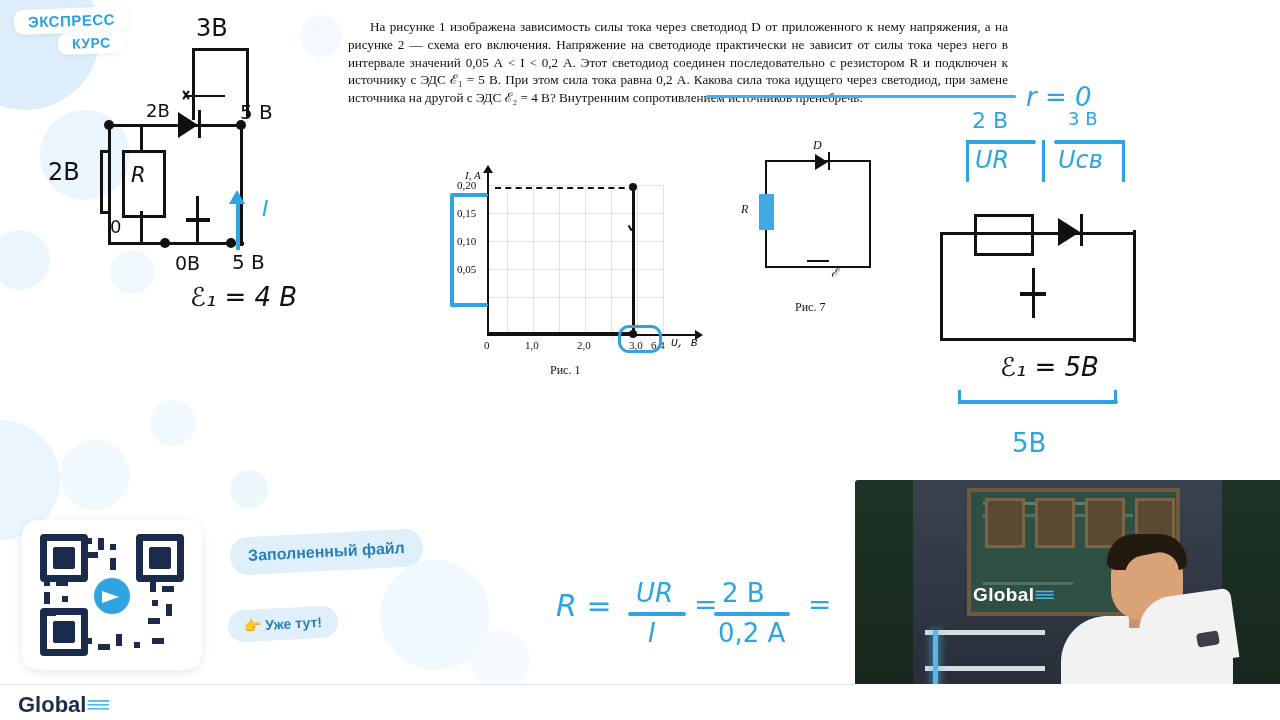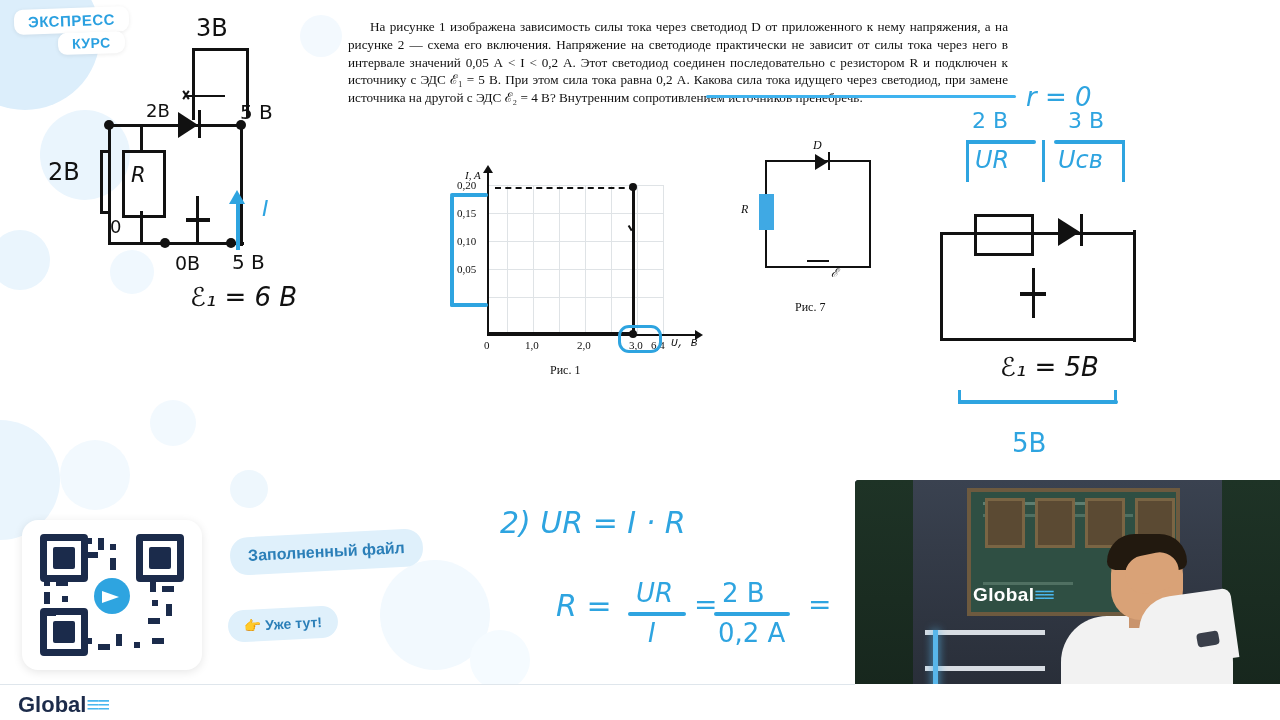--- a/index.html
+++ b/index.html
@@ -206,21 +206,21 @@
     <div style="position:absolute;left:160px;top:238px;width:10px;height:10px;border-radius:50%;background:#111;"></div>
     <div style="position:absolute;left:226px;top:238px;width:10px;height:10px;border-radius:50%;background:#111;"></div>
 
     <div class="hw" style="left:110px;top:216px;font-size:18px;">0</div>
     <div class="hw" style="left:175px;top:252px;font-size:19px;">0В</div>
     <div class="hw" style="left:232px;top:250px;font-size:20px;">5 В</div>
 
     <div class="ink" style="left:196px;top:196px;width:3px;height:46px;"></div>
     <div class="ink" style="left:186px;top:218px;width:24px;height:4px;"></div>
 
-    <div class="hw" style="left:190px;top:282px;font-size:26px;font-style:italic;">ℰ₁ = 6 В</div>
+    <div class="hw" style="left:190px;top:282px;font-size:26px;font-style:italic;">ℰ₁ = 4 В</div>
 
     <div class="ink blue" style="left:236px;top:196px;width:4px;height:54px;"></div>
     <div style="position:absolute;left:229px;top:190px;width:0;height:0;border-bottom:14px solid #2ea4e0;border-left:8px solid transparent;border-right:8px solid transparent;"></div>
     <div class="hw blue" style="left:262px;top:196px;font-size:22px;font-style:italic;">I</div>
   </div>
 
   <div class="fig1">
 
     <div class="grid" style="left:52px;top:18px;width:1px;height:150px;"></div>
     <div class="grid" style="left:78px;top:18px;width:1px;height:150px;"></div>
@@ -286,21 +286,21 @@
 
     <div class="w" style="left:42px;top:100px;width:22px;height:2.2px;"></div>
     <div class="w" style="left:48px;top:106px;width:11px;height:2.2px;"></div>
     <div style="position:absolute;left:66px;top:104px;font-size:12px;font-style:italic;color:#111;">ℰ</div>
 
     <div class="figcap" style="left:30px;top:140px;">Рис. 7</div>
   </div>
 
   <div>
     <div class="hw blue" style="left:972px;top:108px;font-size:22px;">2 В</div>
-    <div class="hw blue" style="left:1068px;top:108px;font-size:22px;">3 В</div>
+    <div class="hw blue" style="left:1068px;top:108px;font-size:18px;">3 В</div>
     <div class="ink blue" style="left:966px;top:140px;width:70px;height:4px;border-radius:2px;"></div>
     <div class="ink blue" style="left:1054px;top:140px;width:70px;height:4px;border-radius:2px;"></div>
     <div class="ink blue" style="left:1042px;top:140px;width:3px;height:42px;"></div>
     <div class="ink blue" style="left:1122px;top:140px;width:3px;height:42px;"></div>
     <div class="ink blue" style="left:966px;top:140px;width:3px;height:42px;"></div>
 
     <div class="hw blue" style="left:975px;top:146px;font-size:24px;font-style:italic;">UR</div>
     <div class="hw blue" style="left:1058px;top:146px;font-size:24px;font-style:italic;">Uсв</div>
 
     <div class="ink" style="left:940px;top:232px;width:196px;height:3px;"></div>
@@ -318,21 +318,20 @@
 
     <div class="hw" style="left:1000px;top:352px;font-size:26px;font-style:italic;">ℰ₁ = 5В</div>
 
     <div class="ink blue" style="left:958px;top:400px;width:160px;height:4px;border-radius:2px;"></div>
     <div class="ink blue" style="left:958px;top:390px;width:3px;height:14px;"></div>
     <div class="ink blue" style="left:1114px;top:390px;width:3px;height:14px;"></div>
     <div class="hw blue" style="left:1012px;top:428px;font-size:26px;">5В</div>
   </div>
 
 
-  <div class="hw blue" style="left:500px;top:505px;font-size:30px;font-style:italic;">2)  UR = I · R</div>
 
   <div>
     <div class="hw blue" style="left:556px;top:588px;font-size:30px;font-style:italic;">R =</div>
     <div class="hw blue" style="left:636px;top:578px;font-size:26px;font-style:italic;">UR</div>
     <div class="ink blue" style="left:628px;top:612px;width:58px;height:4px;border-radius:2px;"></div>
     <div class="hw blue" style="left:648px;top:618px;font-size:26px;font-style:italic;">I</div>
 
     <div class="hw blue" style="left:694px;top:588px;font-size:28px;">=</div>
 
     <div class="hw blue" style="left:722px;top:578px;font-size:26px;">2 В</div>

